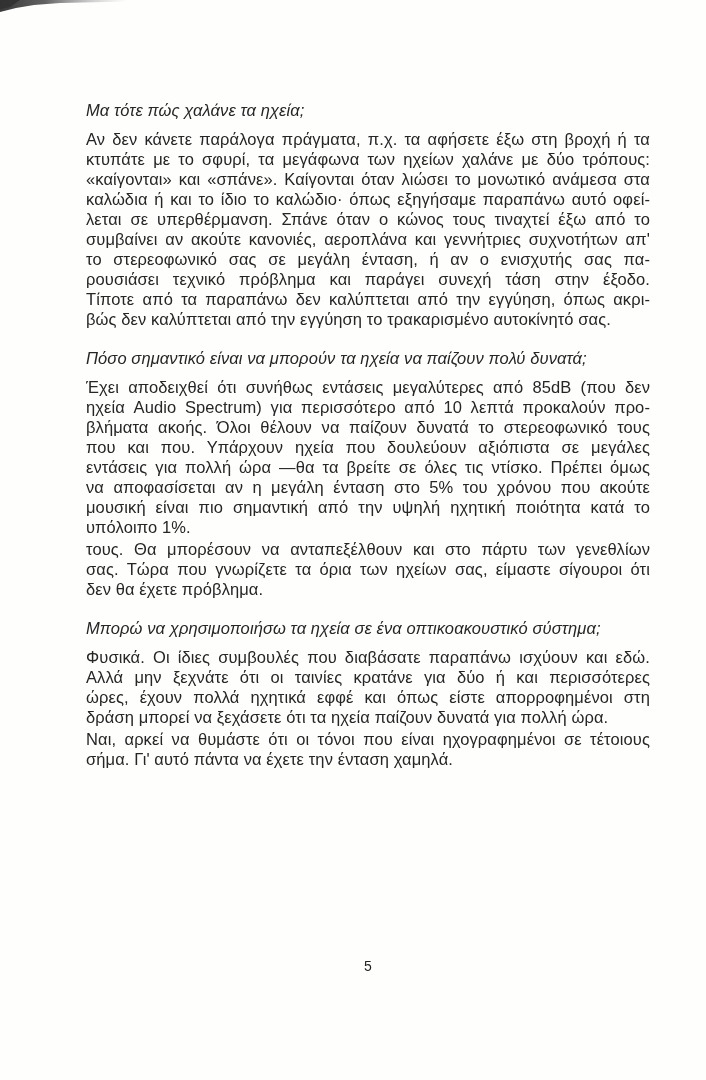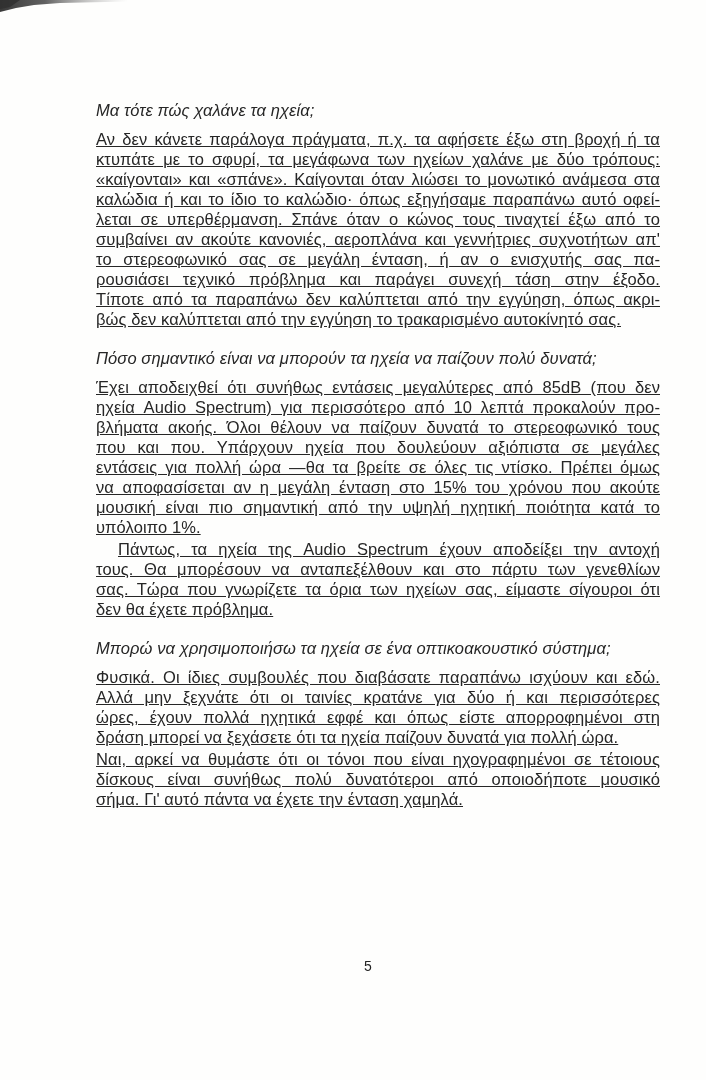--- a/index.html
+++ b/index.html
@@ -18,21 +18,21 @@
   }
   
   .smudge {
     position: absolute;
     top: 0;
     left: 0;
     display: block;
   }
   .doc {
     position: absolute;
-    left: 96px;
+    left: 86px;
     top: 100px;
     width: 564px;
     font-size: 16.5px;
     line-height: 20px;
     letter-spacing: 0.1px;
   }
   .heading {
     font-style: italic;
     margin: 19px 0 9px 0;
     white-space: nowrap;
@@ -42,21 +42,20 @@
   }
   .para {
     margin: 0 0 2px 0;
   }
   .line {
     height: 20px;
     text-align: justify;
     text-align-last: justify;
     white-space: normal;
     overflow: hidden;
-    text-decoration: underline;
   }
   .line.last {
     text-align-last: left;
   }
   .line.first-indent {
     padding-left: 22px;
   }
   .pageno {
     position: absolute;
     left: 86px;
@@ -99,39 +98,37 @@
         <div class="line">Τίποτε από τα παραπάνω δεν καλύπτεται από την εγγύηση, όπως ακρι-</div>
         <div class="line last">βώς δεν καλύπτεται από την εγγύηση το τρακαρισμένο αυτοκίνητό σας.</div>
       </div>
       <div class="heading">Πόσο σημαντικό είναι να μπορούν τα ηχεία να παίζουν πολύ δυνατά;</div>
       <div class="para">
         <div class="line">Έχει αποδειχθεί ότι συνήθως εντάσεις μεγαλύτερες από 85dB (που δεν</div>
         <div class="line">ηχεία Audio Spectrum) για περισσότερο από 10 λεπτά προκαλούν προ-</div>
         <div class="line">βλήματα ακοής. Όλοι θέλουν να παίζουν δυνατά το στερεοφωνικό τους</div>
         <div class="line">που και που. Υπάρχουν ηχεία που δουλεύουν αξιόπιστα σε μεγάλες</div>
         <div class="line">εντάσεις για πολλή ώρα —θα τα βρείτε σε όλες τις ντίσκο. Πρέπει όμως</div>
-        <div class="line">να αποφασίσεται αν η μεγάλη ένταση στο 15% του χρόνου που ακούτε</div>
+        <div class="line">να αποφασίσεται αν η μεγάλη ένταση στο 5% του χρόνου που ακούτε</div>
         <div class="line">μουσική είναι πιο σημαντική από την υψηλή ηχητική ποιότητα κατά το</div>
         <div class="line last">υπόλοιπο 1%.</div>
       </div>
       <div class="para">
-        <div class="line first-indent">Πάντως, τα ηχεία της Audio Spectrum έχουν αποδείξει την αντοχή</div>
         <div class="line">τους. Θα μπορέσουν να ανταπεξέλθουν και στο πάρτυ των γενεθλίων</div>
         <div class="line">σας. Τώρα που γνωρίζετε τα όρια των ηχείων σας, είμαστε σίγουροι ότι</div>
         <div class="line last">δεν θα έχετε πρόβλημα.</div>
       </div>
       <div class="heading">Μπορώ να χρησιμοποιήσω τα ηχεία σε ένα οπτικοακουστικό σύστημα;</div>
       <div class="para">
         <div class="line">Φυσικά. Οι ίδιες συμβουλές που διαβάσατε παραπάνω ισχύουν και εδώ.</div>
         <div class="line">Αλλά μην ξεχνάτε ότι οι ταινίες κρατάνε για δύο ή και περισσότερες</div>
         <div class="line">ώρες, έχουν πολλά ηχητικά εφφέ και όπως είστε απορροφημένοι στη</div>
         <div class="line last">δράση μπορεί να ξεχάσετε ότι τα ηχεία παίζουν δυνατά για πολλή ώρα.</div>
       </div>
       <div class="para">
         <div class="line">Ναι, αρκεί να θυμάστε ότι οι τόνοι που είναι ηχογραφημένοι σε τέτοιους</div>
-        <div class="line">δίσκους είναι συνήθως πολύ δυνατότεροι από οποιοδήποτε μουσικό</div>
         <div class="line last">σήμα. Γι' αυτό πάντα να έχετε την ένταση χαμηλά.</div>
       </div>
     </div>
 
   <div class="pageno">5</div>
 
 </div>
 
 </body></html>

